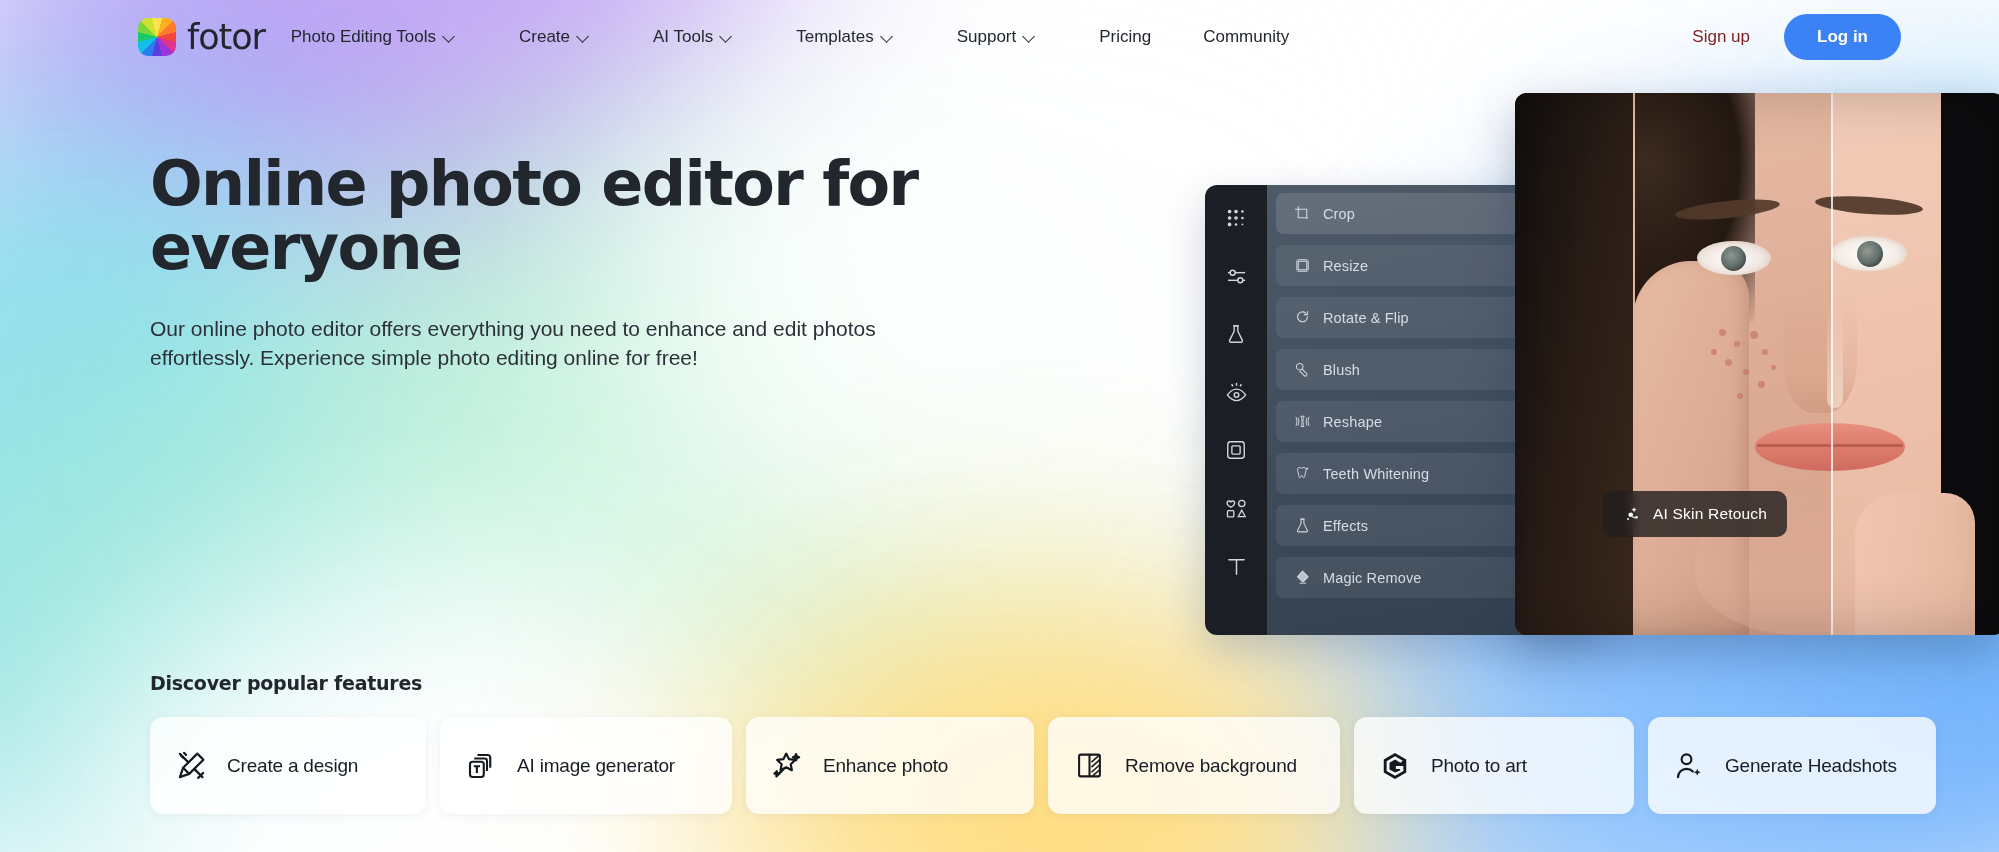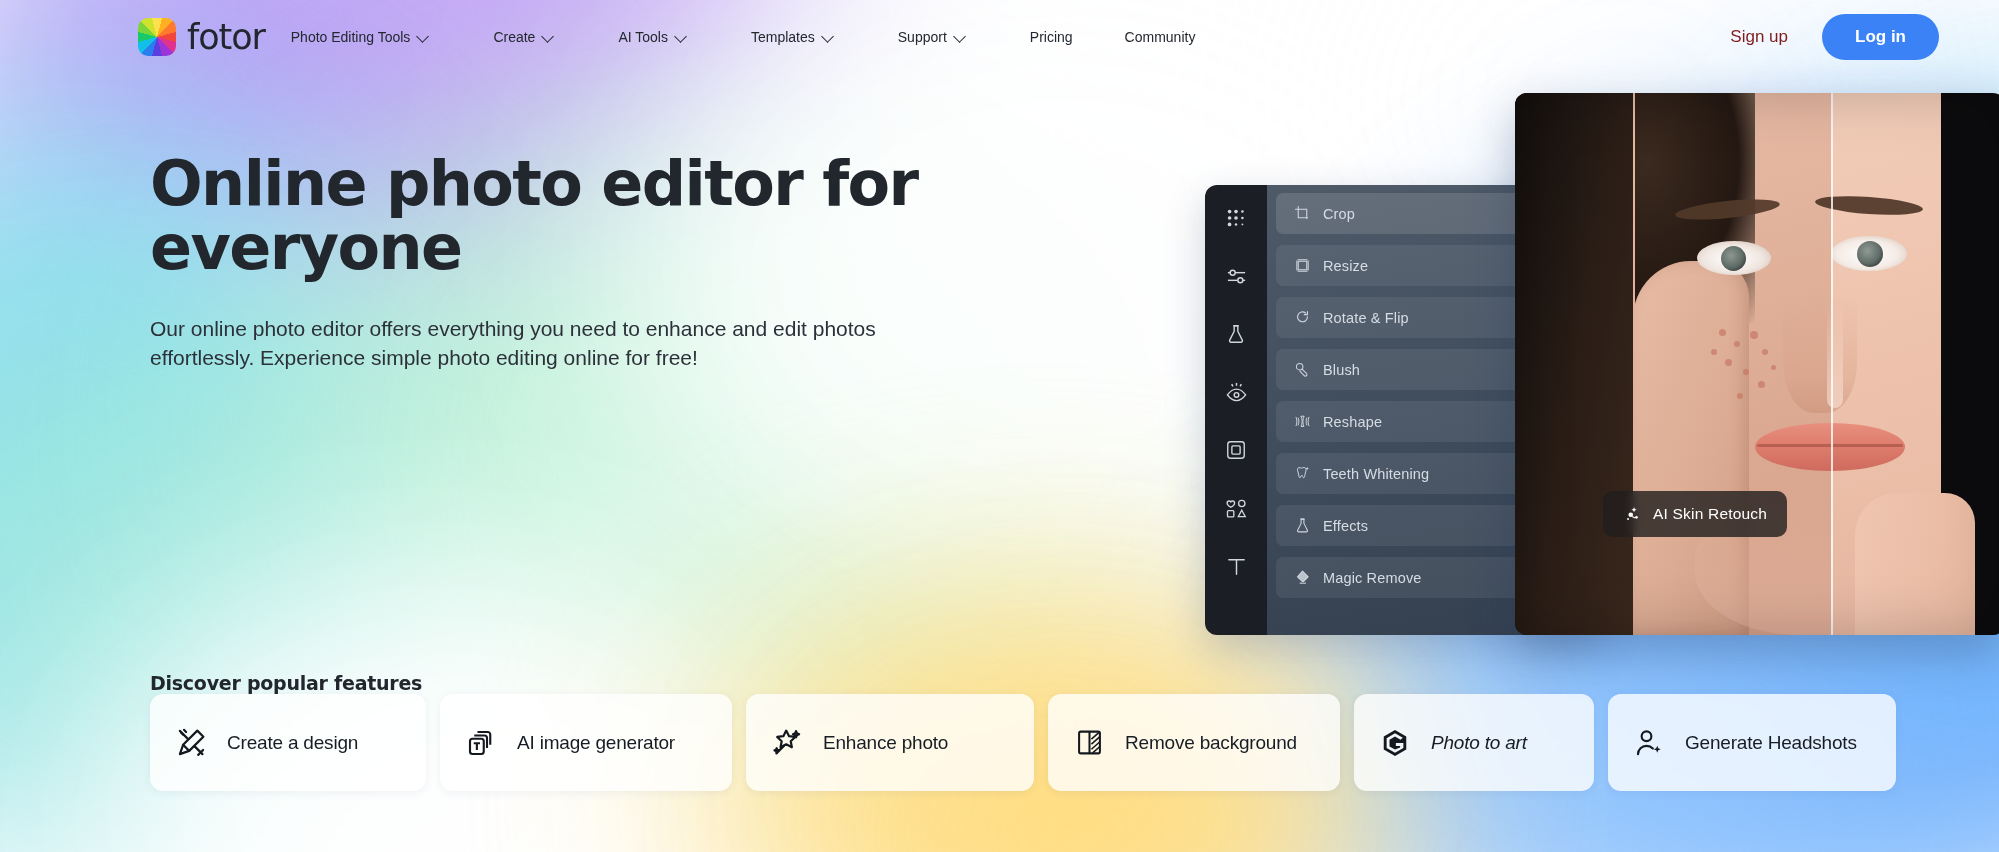--- a/index.html
+++ b/index.html
@@ -23,41 +23,41 @@
   .b-yellow{width:700px;height:400px;left:690px;top:600px;background:#ffe08a;opacity:.92;}
   .b-yellow2{width:420px;height:280px;left:860px;top:690px;background:#ffd976;opacity:.8;}
   .b-white2{width:760px;height:520px;left:60px;top:560px;background:#ffffff;opacity:.96;}
   .b-blue{width:900px;height:760px;left:1430px;top:170px;background:#6aaefc;opacity:.95;}
   .b-blue2{width:620px;height:460px;left:1250px;top:520px;background:#8dc2fd;opacity:.8;}
   .b-skyw{width:640px;height:520px;left:1300px;top:-160px;background:#ffffff;opacity:.9;}
   .b-cyan2{width:420px;height:420px;left:1830px;top:120px;background:#9fe3f3;opacity:.7;}
 
   
   #header{position:absolute;top:0;left:0;width:1999px;height:74px;z-index:40;
-    display:flex;align-items:center;padding-left:138px;padding-right:60px;}
+    display:flex;align-items:center;padding-left:138px;padding-right:98px;}
   #logo{display:flex;align-items:center;gap:11px;margin-right:26px;cursor:pointer;}
   #logo .mark{width:38px;height:38px;border-radius:10px;position:relative;overflow:hidden;
     background:conic-gradient(from -15deg,
       #ffe14d 0deg 30deg,
       #ffb020 30deg 60deg,
       #ff7a2f 60deg 90deg,
       #f2453d 90deg 120deg,
       #e0338f 120deg 150deg,
       #9c35d8 150deg 180deg,
       #5b3ee0 180deg 210deg,
       #2b7ef0 210deg 240deg,
       #11bfe8 240deg 270deg,
       #18c96a 270deg 300deg,
       #7ad53a 300deg 330deg,
       #cfe22e 330deg 360deg);}
   #logo .wordmark{font-size:35px;font-weight:400;letter-spacing:-1.1px;color:#22262e;
     font-family:"DejaVu Sans",sans-serif;line-height:1;}
 
   .navlist{display:flex;align-items:center;}
-  .navitem{display:flex;align-items:center;gap:8px;font-size:14px;color:#23272f;
+  .navitem{display:flex;align-items:center;gap:8px;font-size:17px;color:#23272f;
     padding:8px 0;margin-right:64px;cursor:pointer;white-space:nowrap;font-weight:400;}
   .caret{width:11px;height:11px;display:inline-block;position:relative;top:-1px;}
   .caret::before{content:"";position:absolute;left:0;top:1px;width:8px;height:8px;
     border-right:1.7px solid #23272f;border-bottom:1.7px solid #23272f;transform:rotate(45deg);}
   .navspacer{flex:1;}
   .navitem.plain{margin-right:52px;}
   #signup{font-size:17px;color:#7f1d1d;margin-right:34px;cursor:pointer;white-space:nowrap;}
   #login{background:#3b82f6;color:#fff;font-size:17px;font-weight:700;
     border:none;border-radius:26px;padding:13px 33px;cursor:pointer;white-space:nowrap;
     font-family:"Liberation Sans",sans-serif;}
@@ -68,31 +68,31 @@
     letter-spacing:-1.6px;max-width:790px;font-family:"DejaVu Sans",sans-serif;}
   #subcopy{margin-top:34px;font-size:21px;line-height:1.38;color:#2c3139;max-width:845px;}
   #cta{margin-top:49px;display:inline-block;background:#2d3cf0;color:#fff;
     font-size:20px;font-weight:700;border:none;border-radius:9px;
     padding:23px 44px;cursor:pointer;font-family:"DejaVu Sans",sans-serif;letter-spacing:-.2px;}
 
   
   #discover{position:absolute;left:150px;top:672px;z-index:30;width:1800px;}
   #discover-title{font-size:19px;font-weight:700;color:#22272e;letter-spacing:-.25px;
     font-family:"DejaVu Sans",sans-serif;}
-  #cards{display:flex;gap:14px;}
+  #cards{display:flex;gap:14px;margin-top:23px;}
   .card{background:rgba(255,255,255,.78);border-radius:13px;height:97px;
     display:flex;align-items:center;gap:19px;padding:0 24px;cursor:pointer;
     box-shadow:0 2px 9px rgba(60,80,130,.08);backdrop-filter:blur(3px);}
   .card .ic{width:34px;height:34px;flex:0 0 34px;display:flex;align-items:center;justify-content:center;color:#14181f;}
   .card .lbl{font-size:19px;line-height:1.33;color:#181d25;letter-spacing:-.2px;}
   .c1{width:276px;}
   .c2{width:292px;}
   .c3{width:288px;}
   .c4{width:292px;}
-  .c5{width:240px;font-style:italic;}
+  .c5{width:280px;}
   .c6{width:288px;}
 
   
   #mock{position:absolute;left:1205px;top:185px;width:736px;height:450px;z-index:20;}
   #panel{position:absolute;left:0;top:0;width:395px;height:450px;border-radius:12px 0 0 12px;
     overflow:hidden;display:flex;box-shadow:0 14px 40px rgba(30,50,90,.22);}
   #rail{width:62px;background:#1b1e24;display:flex;flex-direction:column;align-items:center;
     padding-top:19px;gap:30px;flex:0 0 62px;}
   #rail .ri{width:28px;height:28px;display:flex;align-items:center;justify-content:center;
     color:#d2d6dd;cursor:pointer;}

